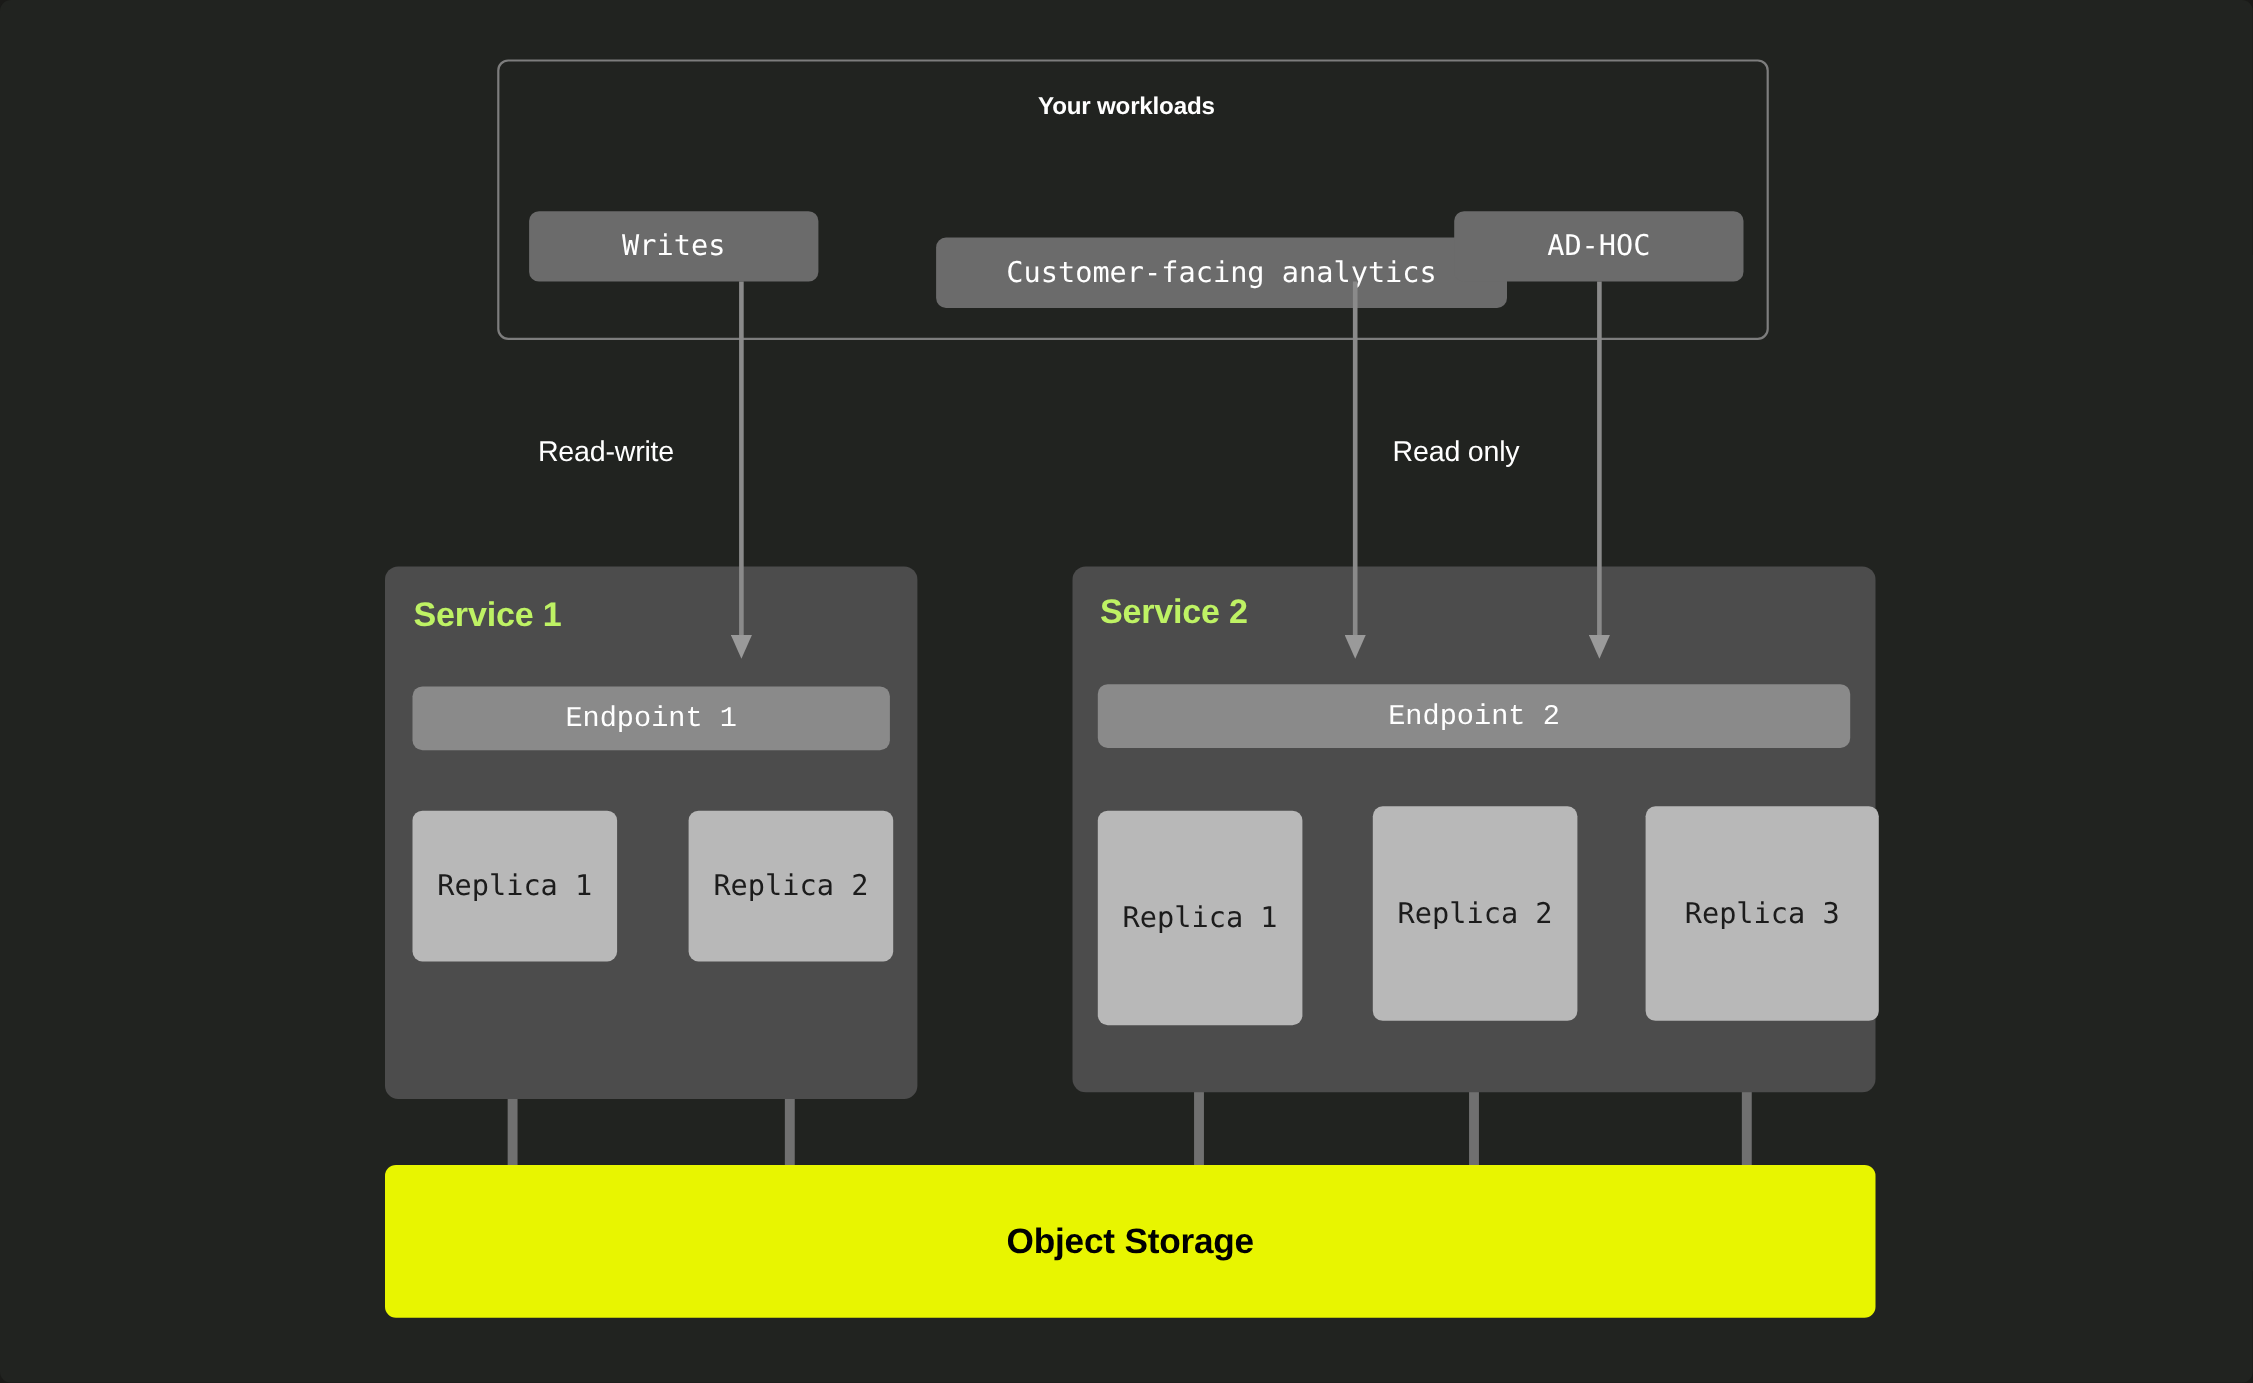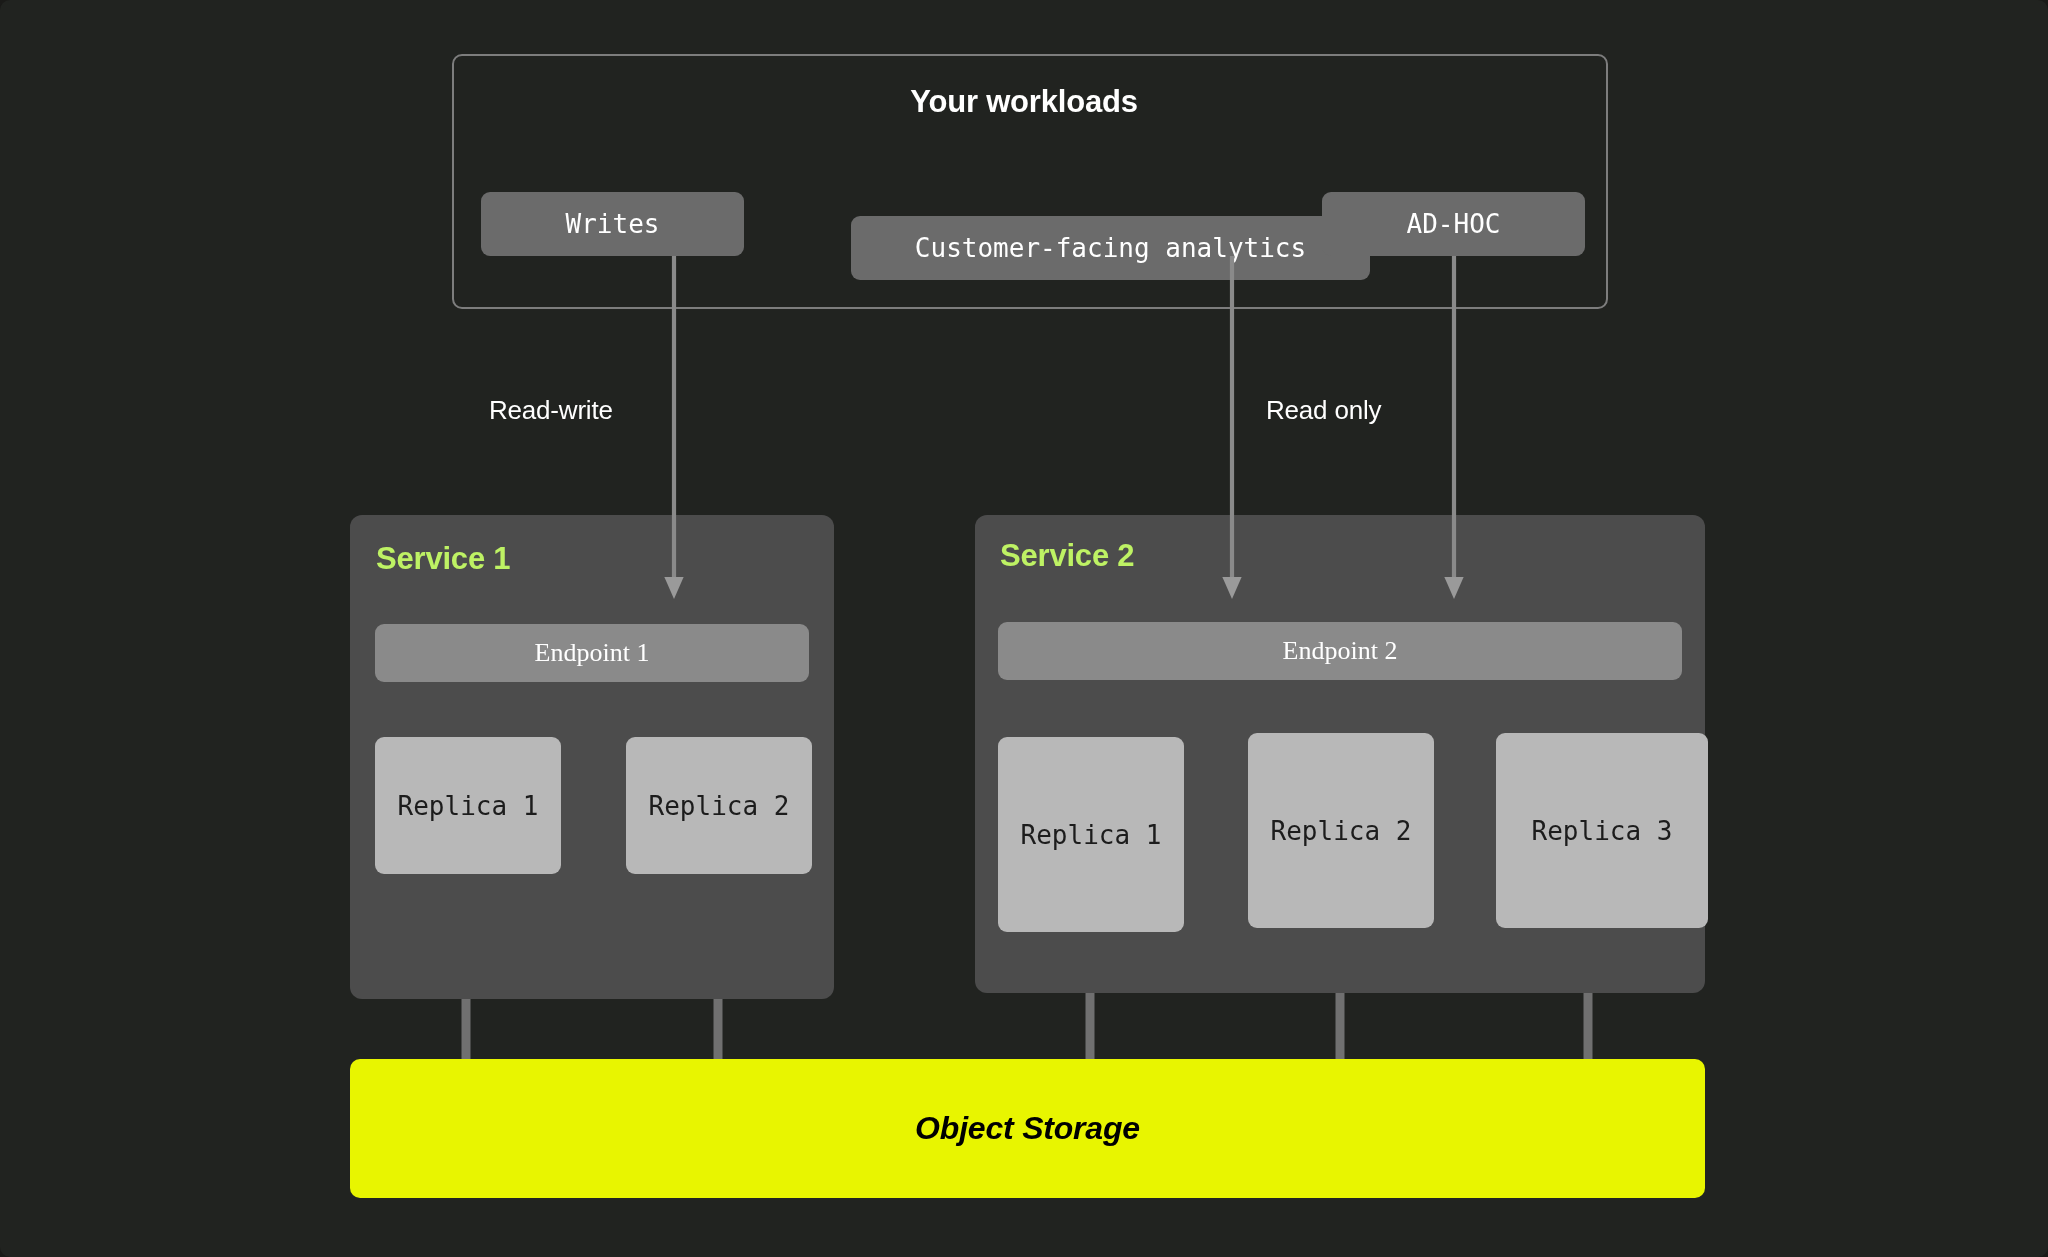--- a/index.html
+++ b/index.html
@@ -43,21 +43,21 @@
     background: transparent;
     z-index: 4;
   }
   .workloads-title {
     position: absolute;
     left: 0;
     top: 84px;
     width: 100%;
     text-align: center;
     color: #ffffff;
-    font-size: 31px;
+    font-size: 22px;
     font-weight: 700;
     letter-spacing: -0.2px;
     z-index: 5;
   }
 
   
   .chip {
     position: absolute;
     background: #6b6b6b;
     border-radius: 9px;
@@ -109,21 +109,21 @@
   }
   #title-service-1 { left: 376px;  top: 541px; }
   #title-service-2 { left: 1000px; top: 538px; }
 
   
   .endpoint {
     position: absolute;
     background: #8a8a8a;
     border-radius: 9px;
     color: #ffffff;
-    font-family: Liberation Serif, serif;
+    font-family: Liberation Mono, monospace;
     font-size: 26px;
     display: flex;
     align-items: center;
     justify-content: center;
     box-sizing: border-box;
     z-index: 7;
     white-space: nowrap;
   }
   #endpoint-1 { left: 375px;  top: 624px; width: 434px; height: 58px; }
   #endpoint-2 { left: 998px;  top: 622px; width: 684px; height: 58px; }
@@ -156,21 +156,20 @@
     top: 1059px;
     width: 1355px;
     height: 139px;
     background: #e8f500;
     border-radius: 10px;
     display: flex;
     align-items: center;
     justify-content: center;
     z-index: 7;
     box-sizing: border-box;
-    font-style: italic;
   }
   #object-storage-label {
     color: #000000;
     font-size: 32px;
     font-weight: 700;
     letter-spacing: -0.2px;
   }
 </style>
 </head>
 <body>

